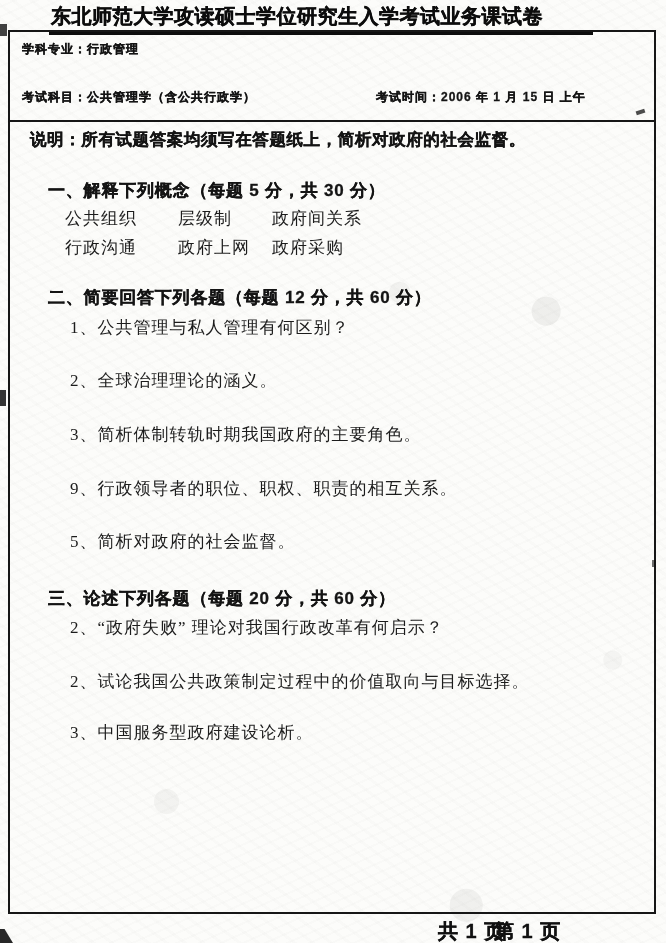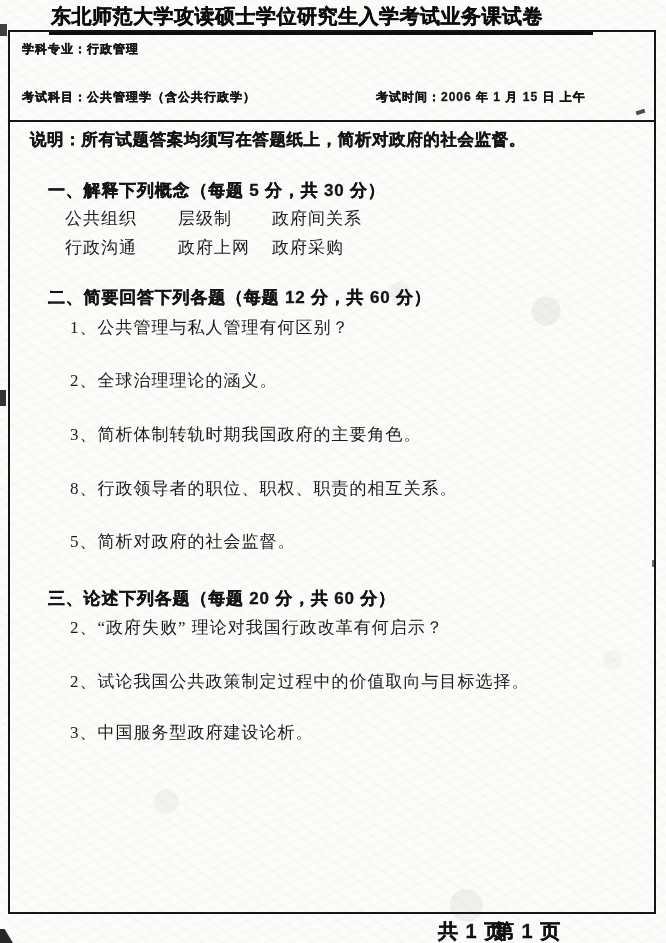--- a/index.html
+++ b/index.html
@@ -140,21 +140,21 @@
       <span class="term c1">公共组织</span><span class="term c2">层级制</span><span class="term">政府间关系</span>
     </div>
     <div class="line body-text" style="left:55px; top:205px;">
       <span class="term c1">行政沟通</span><span class="term c2">政府上网</span><span class="term">政府采购</span>
     </div>
 
     <div class="line sec-heading" style="left:38px; top:255px;">二、简要回答下列各题（每题 12 分，共 60 分）</div>
     <div class="line body-text" style="left:60px; top:285px;">1、公共管理与私人管理有何区别？</div>
     <div class="line body-text" style="left:60px; top:338px;">2、全球治理理论的涵义。</div>
     <div class="line body-text" style="left:60px; top:392px;">3、简析体制转轨时期我国政府的主要角色。</div>
-    <div class="line body-text" style="left:60px; top:446px;">8、行政领导者的职位、职权、职责的相互关系。</div>
+    <div class="line body-text" style="left:60px; top:446px;">9、行政领导者的职位、职权、职责的相互关系。</div>
     <div class="line body-text" style="left:60px; top:499px;">5、简析对政府的社会监督。</div>
 
     <div class="line sec-heading" style="left:38px; top:556px;">三、论述下列各题（每题 20 分，共 60 分）</div>
     <div class="line body-text" style="left:60px; top:585px;">2、“政府失败” 理论对我国行政改革有何启示？</div>
     <div class="line body-text" style="left:60px; top:639px;">2、试论我国公共政策制定过程中的价值取向与目标选择。</div>
     <div class="line body-text" style="left:60px; top:690px;">3、中国服务型政府建设论析。</div>
 
   </div>
 
   <div class="footer-text" style="left:438px;">共 1 页</div>

